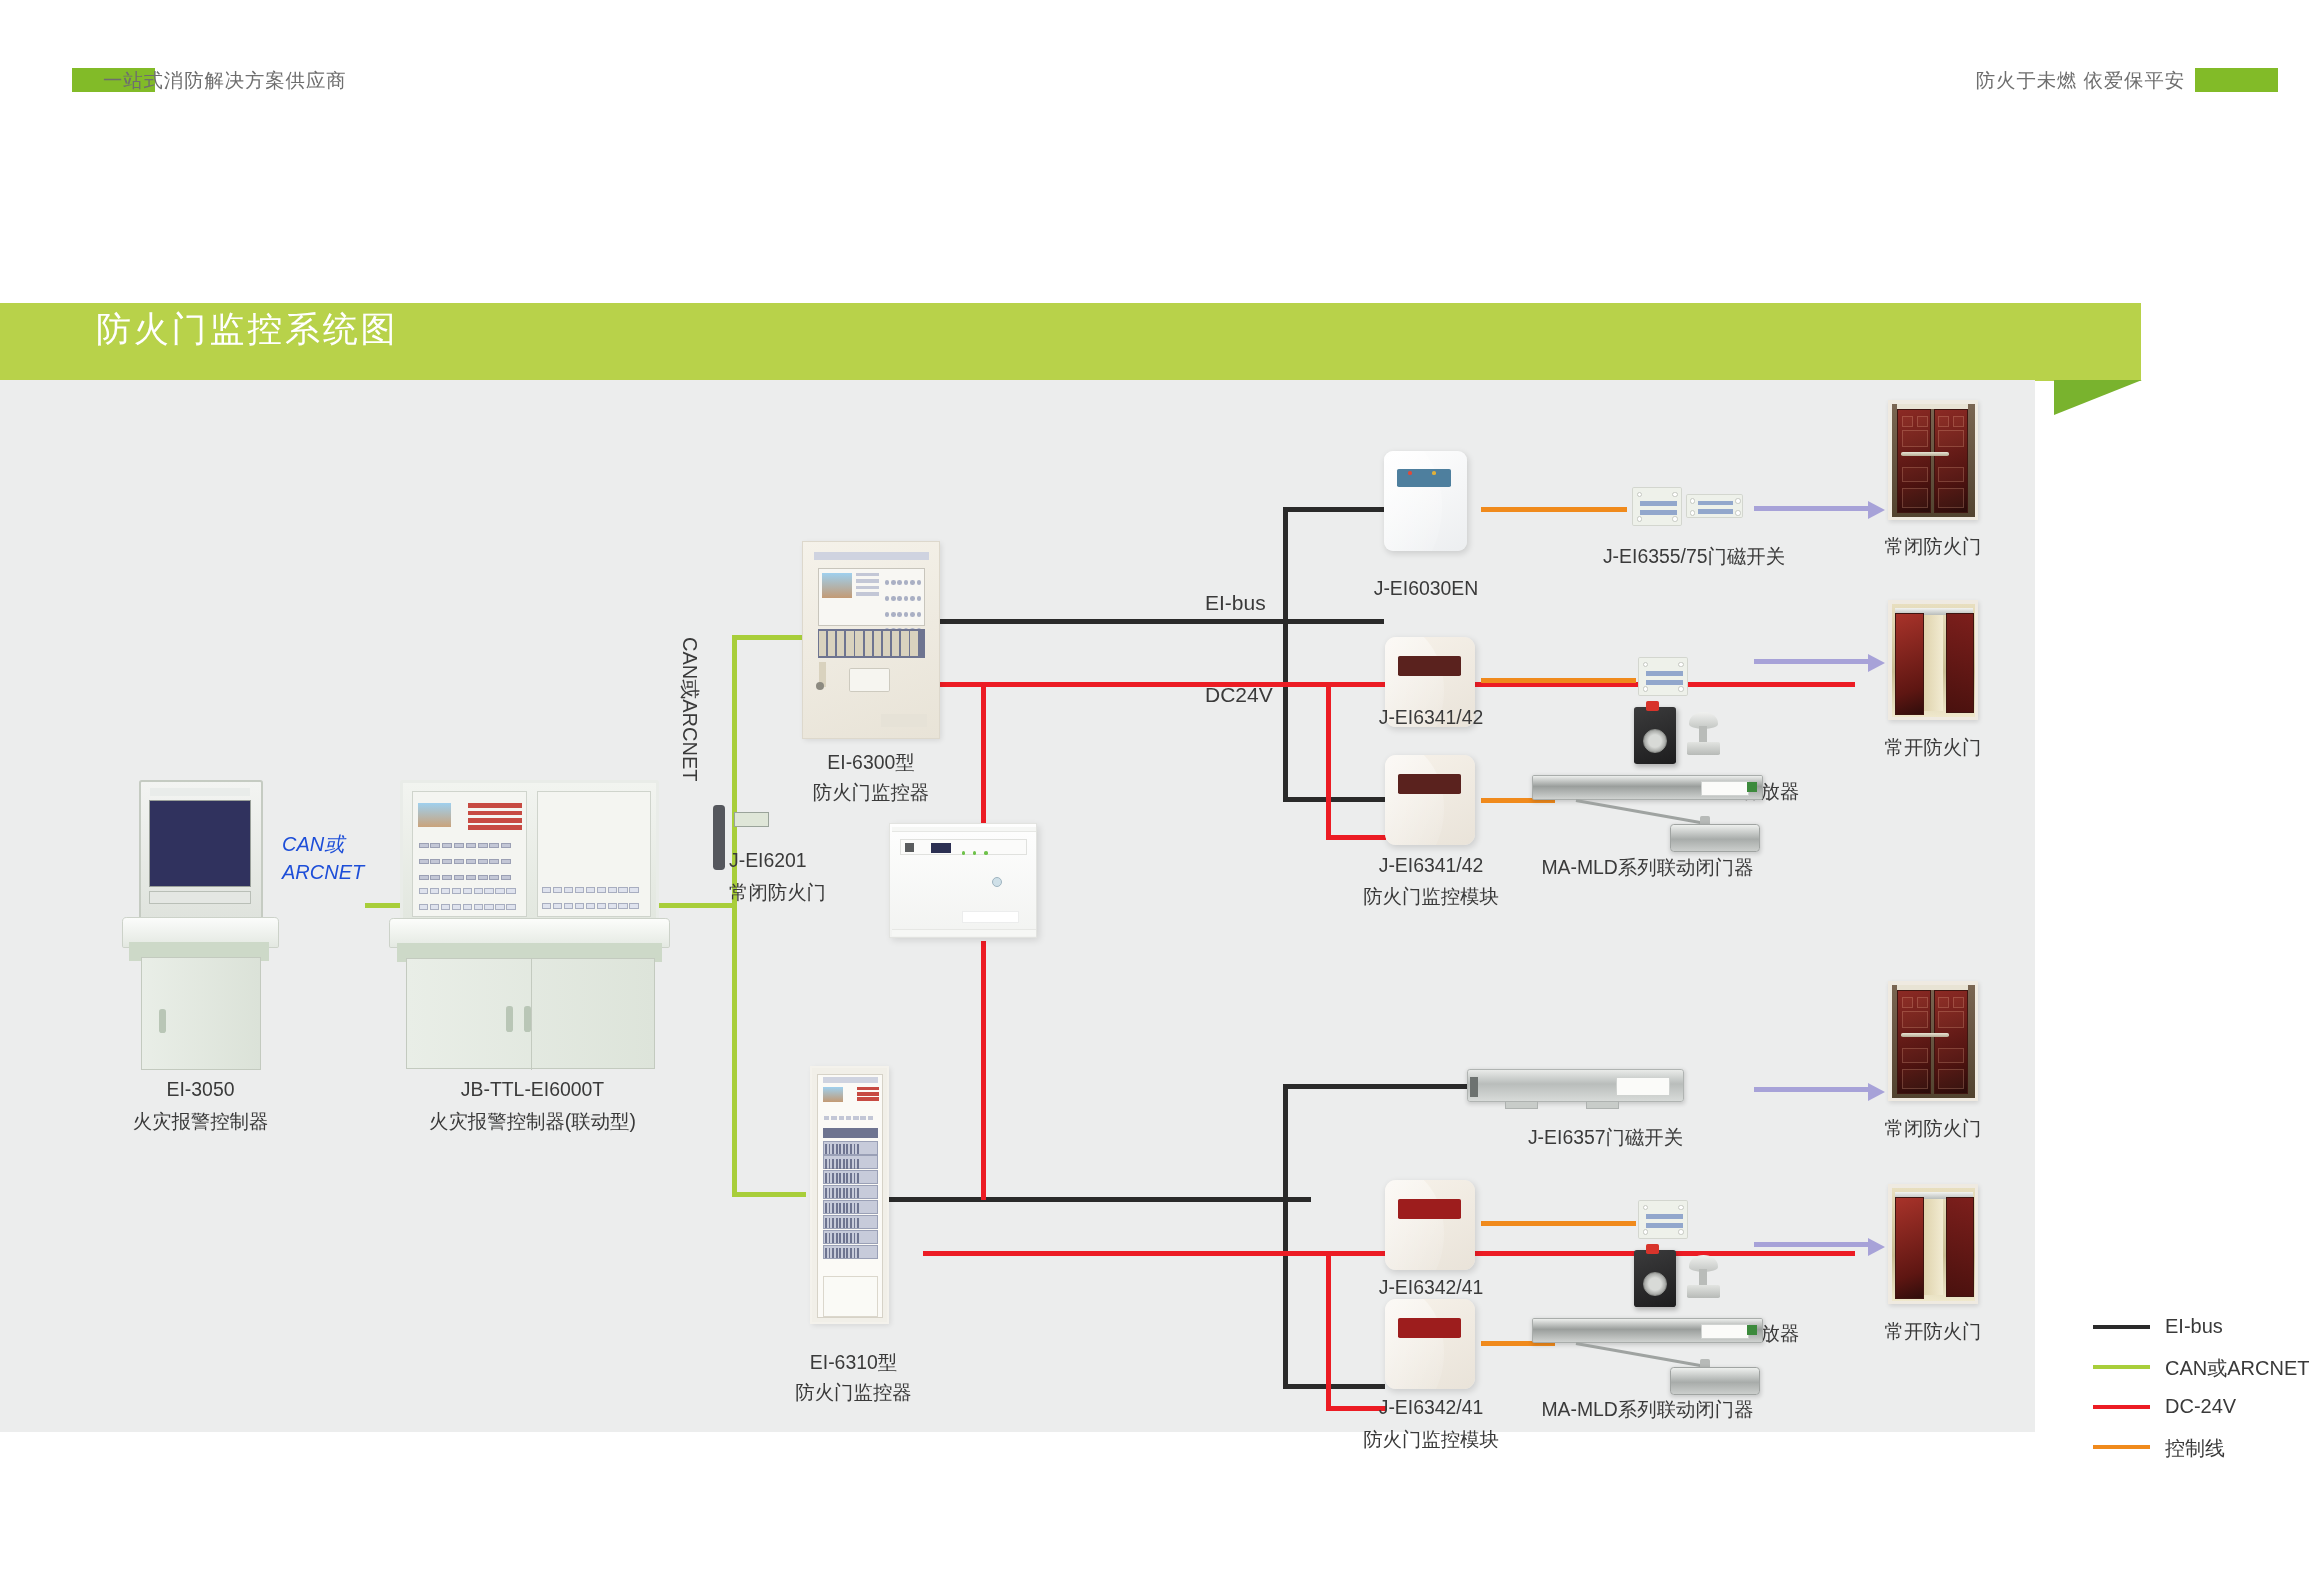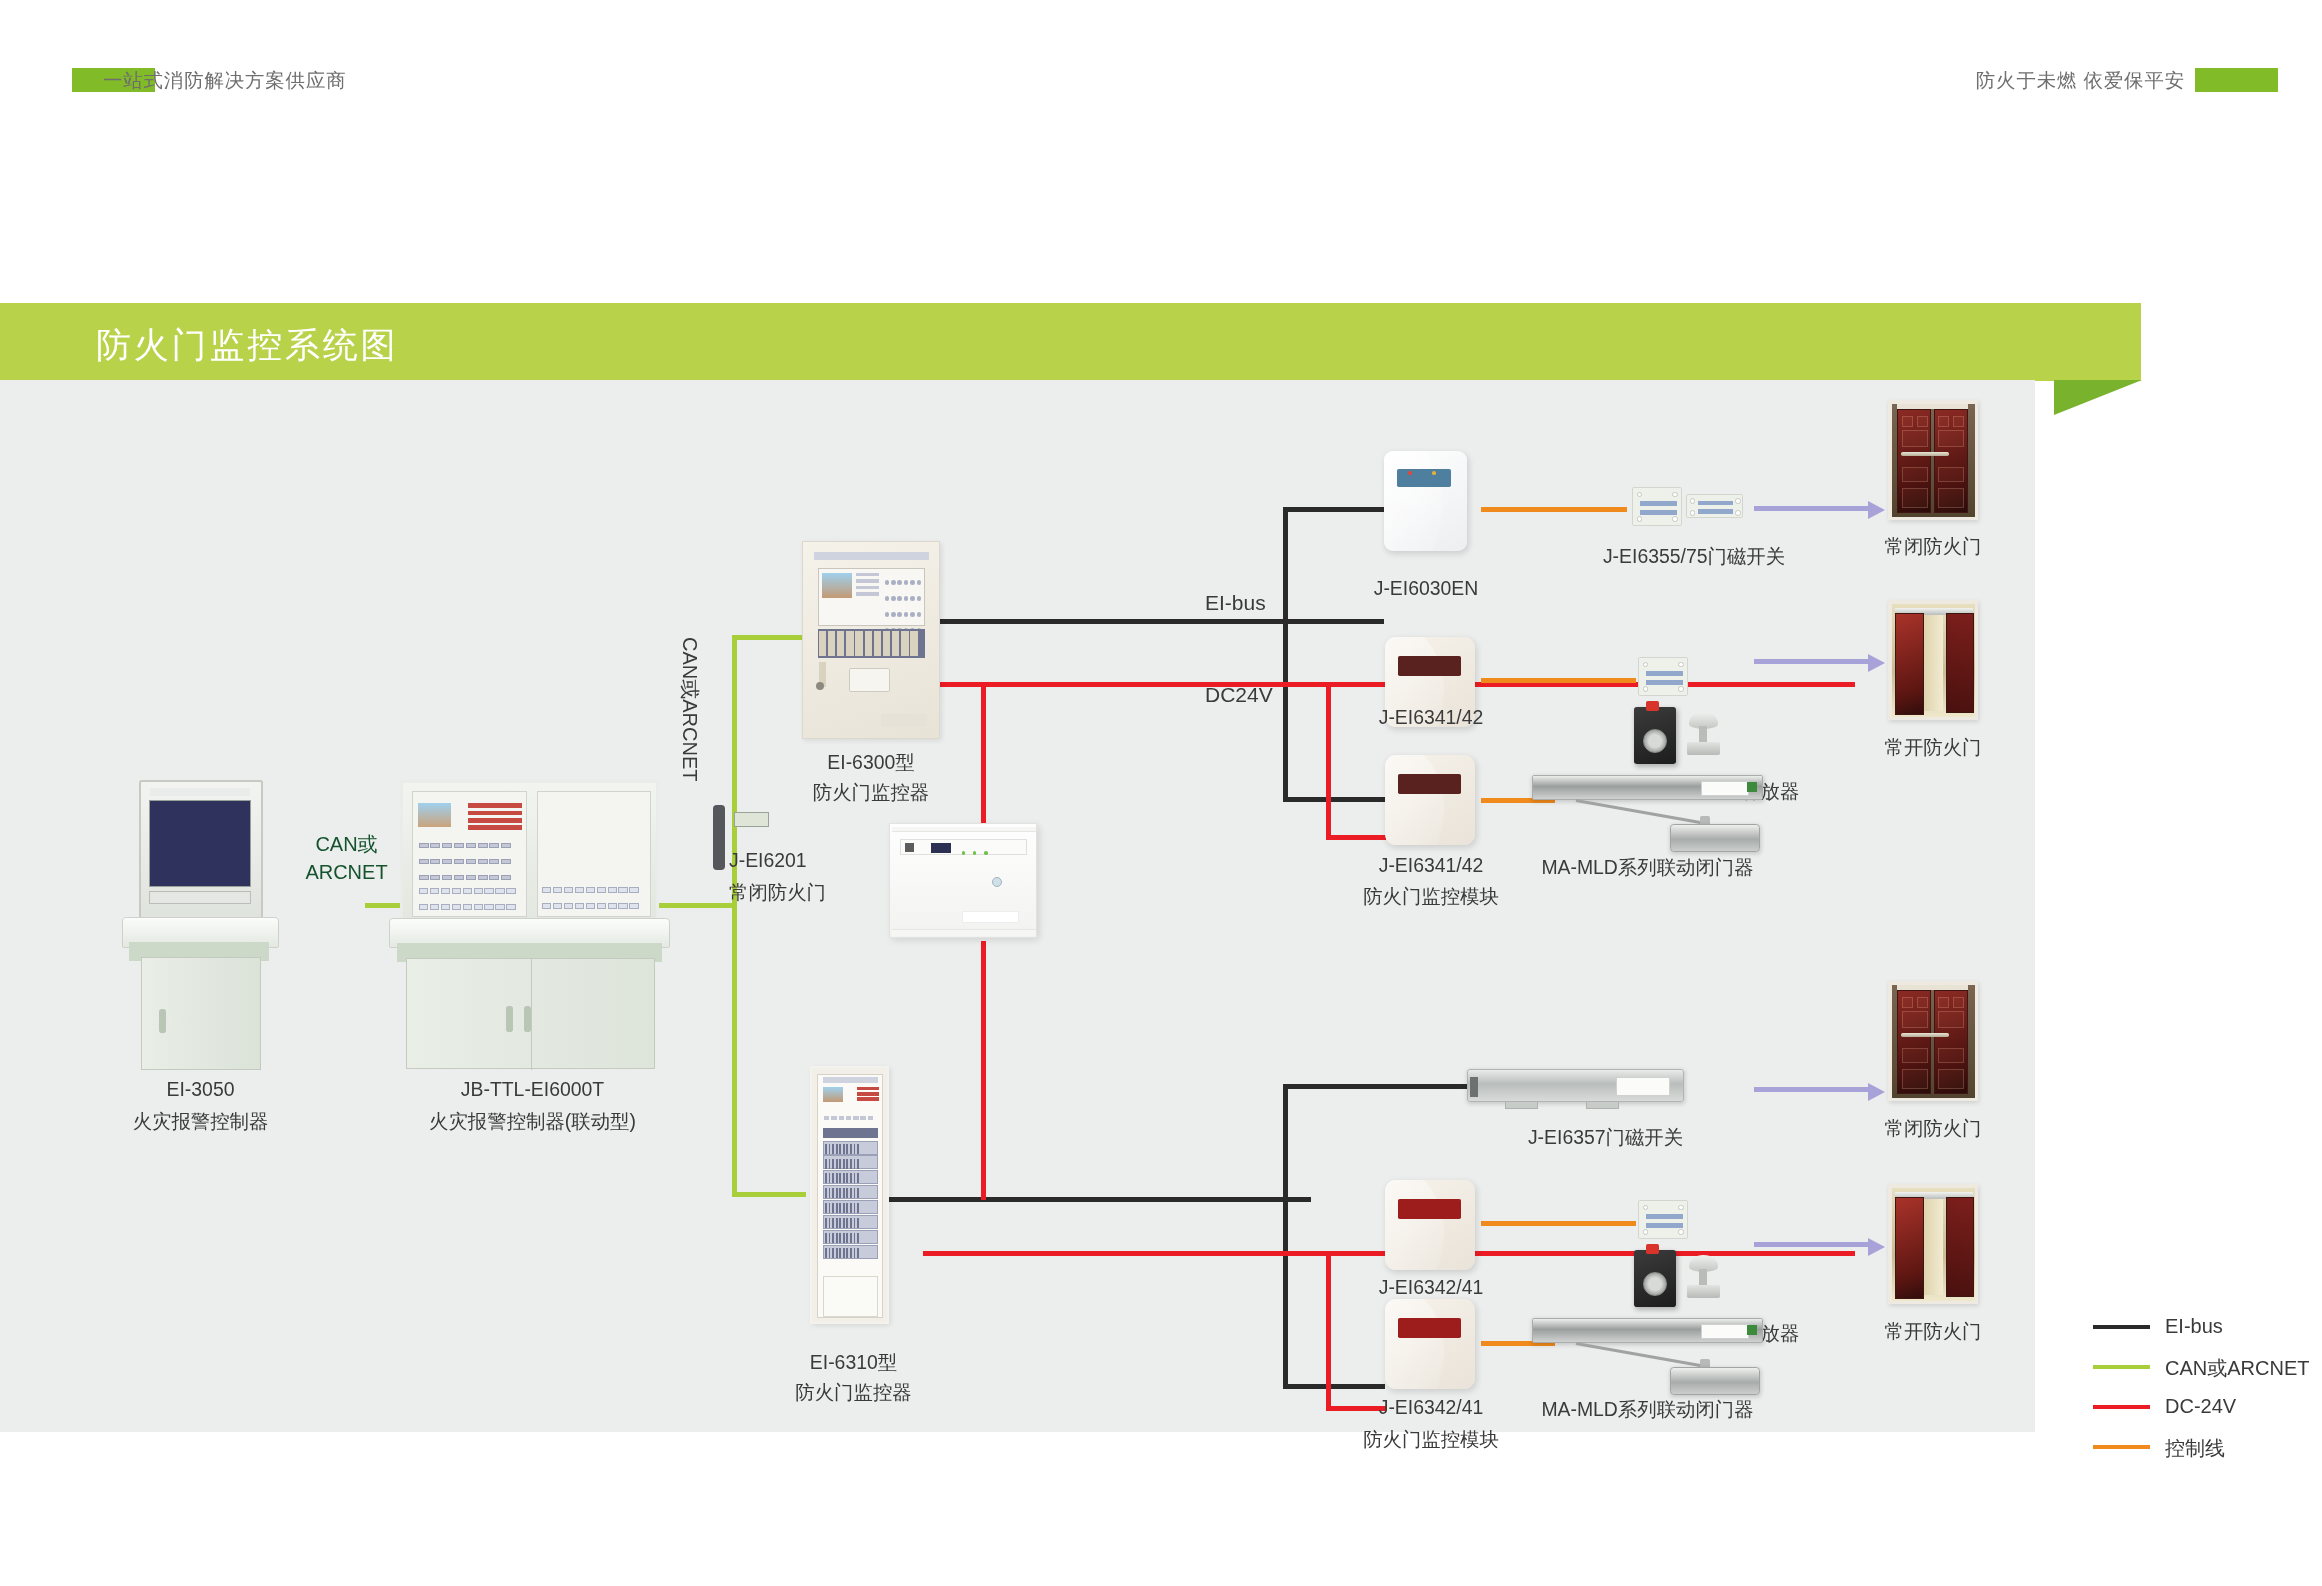--- a/index.html
+++ b/index.html
@@ -35,21 +35,21 @@
     position: absolute; left: 0; top: 303px;
     width: 2141px; height: 78px; background: #b8d24a;
   }
   .ribbon-fold {
     position: absolute; left: 2054px; top: 380px;
     width: 0; height: 0;
     border-left: 88px solid #79b32e;
     border-bottom: 35px solid transparent;
   }
   .ribbon-title {
-    position: absolute; left: 96px; top: 322px;
+    position: absolute; left: 96px; top: 306px;
     font-size: 35px; color: #ffffff; letter-spacing: 2.8px; font-weight: 400;
   }
 
   
   .canvas {
     position: absolute; left: 0; top: 380px;
     width: 2035px; height: 1052px;
     background: #eceded;
   }
 
@@ -65,22 +65,22 @@
 
   .arrow-head {
     position: absolute; width: 0; height: 0;
     border-left: 17.5px solid #a7a2d8;
     border-top: 9.2px solid transparent;
     border-bottom: 9.2px solid transparent;
   }
 
   
   .lbl {
-    position: absolute; color: #14532d; text-align: center;
-    line-height: 1.38; white-space: pre-line;
+    position: absolute; color: #1d4ed8; text-align: left;
+    line-height: 1.38; white-space: pre-line; font-style: italic;
   }
   .lbl-22 { font-size: 20px; }
   .wire-lbl { position: absolute; font-size: 21px; color: #3a3a3a; }
   .vert-lbl {
     position: absolute; font-size: 20px; color: #3a3a3a;
     transform: rotate(90deg); transform-origin: left top; white-space: nowrap;
   }
 
   
   .dev { position: absolute; }

